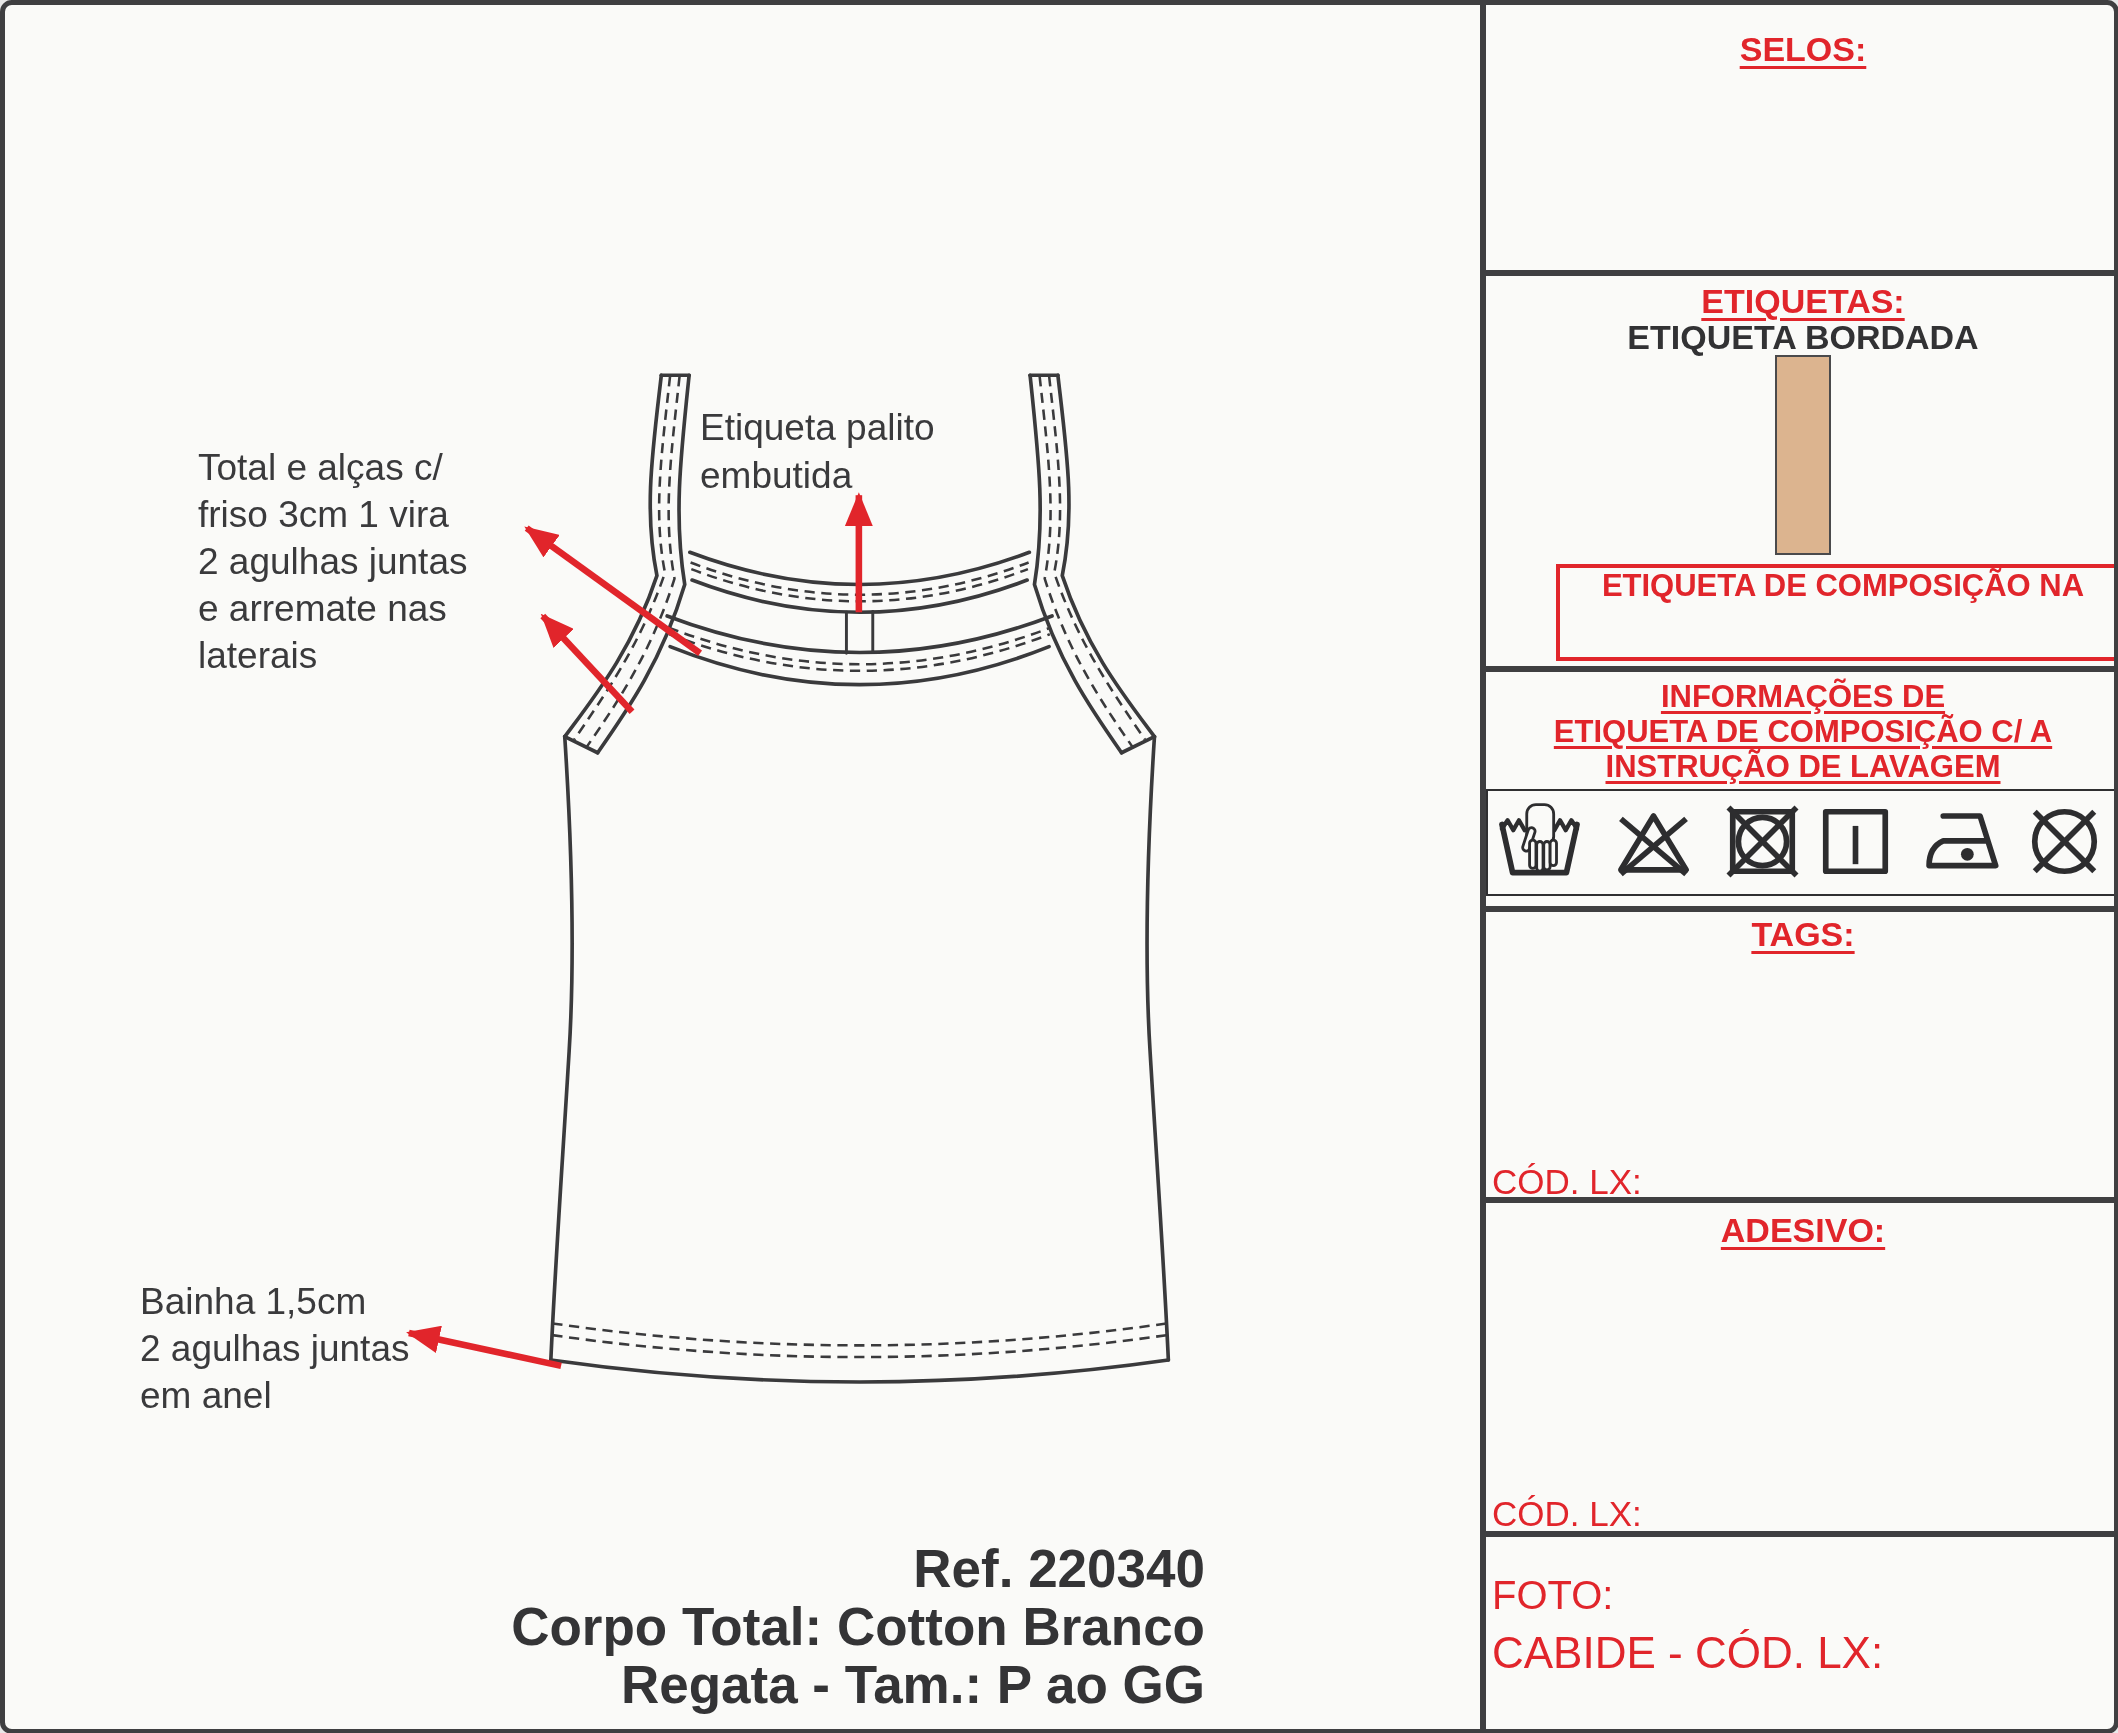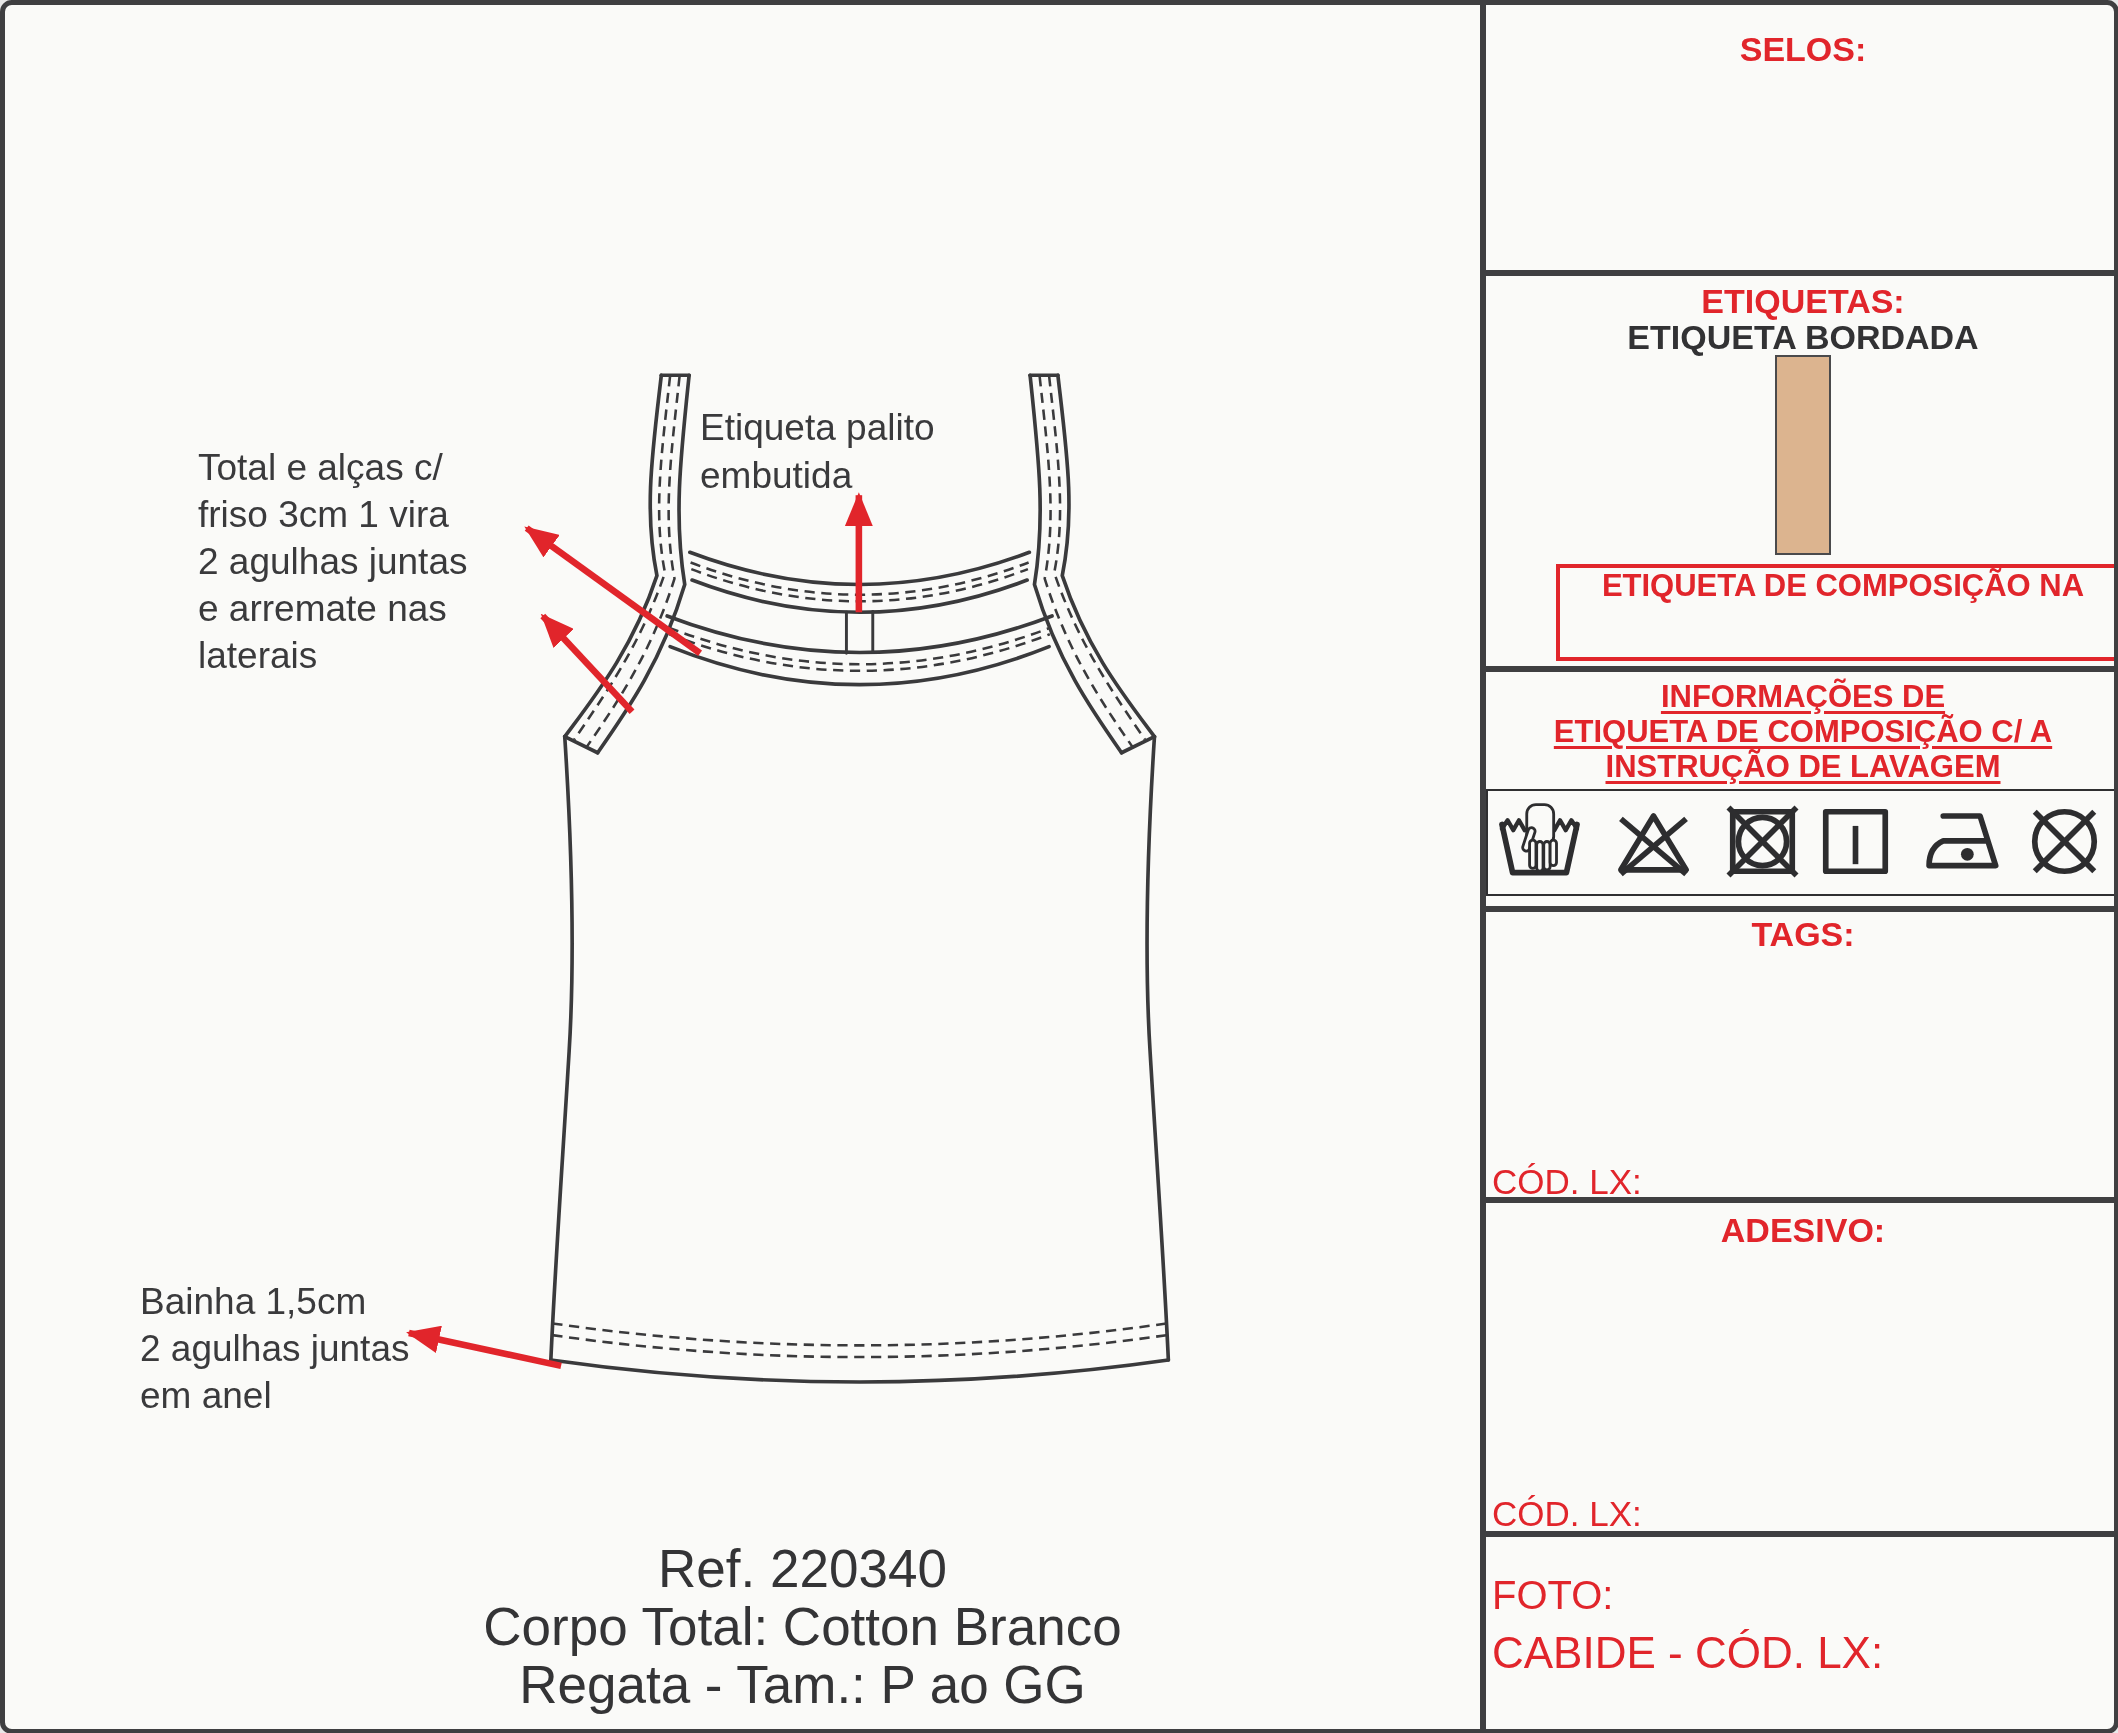--- a/index.html
+++ b/index.html
@@ -13,29 +13,29 @@
     overflow:hidden;
     font-family:"Liberation Sans", sans-serif;
     color:#3a3a3c;
   }
   .abs{position:absolute;}
   svg{display:block;}
   
   .ann{font-size:37px;line-height:47px;color:#3a3a3c;white-space:nowrap;}
   .ann div{display:block;}
   .ann-center{text-align:left;line-height:48px;}
-  .caption{font-size:53px;font-weight:normal;text-align:center;line-height:58px;color:#343436;white-space:nowrap;}
+  .caption{font-size:53px;font-weight:bold;text-align:right;line-height:58px;color:#343436;white-space:nowrap;}
   
   .vdivider{left:1475px;top:0;width:5.9px;height:1734px;background:#3f3f41;}
   .hdivider{left:1478px;width:641px;height:5.9px;background:#3f3f41;}
   .ptitle{
     left:1481px;width:634px;text-align:center;
     color:#e1252b;font-weight:bold;font-size:34px;white-space:nowrap;
   }
-  .ptitle span{text-underline-offset:5.1px;text-decoration-thickness:2.9px;}
+  .ptitle span{text-decoration:underline;text-underline-offset:5.1px;text-decoration-thickness:2.9px;}
   .blacktitle{left:1481px;width:634px;text-align:center;font-weight:bold;font-size:34px;color:#323234;white-space:nowrap;}
   .swatch{left:1770px;top:350px;width:56px;height:200px;background:#dcb48f;border:2.2px solid #4a4a4c;box-sizing:border-box;}
   .redbox{
     left:1551px;top:559px;width:574px;height:97px;
     border:4.4px solid #e1252b;box-sizing:border-box;
     color:#e1252b;font-weight:bold;font-size:31px;line-height:36px;
     text-align:center;display:flex;flex-direction:column;justify-content:space-between;
     white-space:nowrap;
   }
   .info-title{

